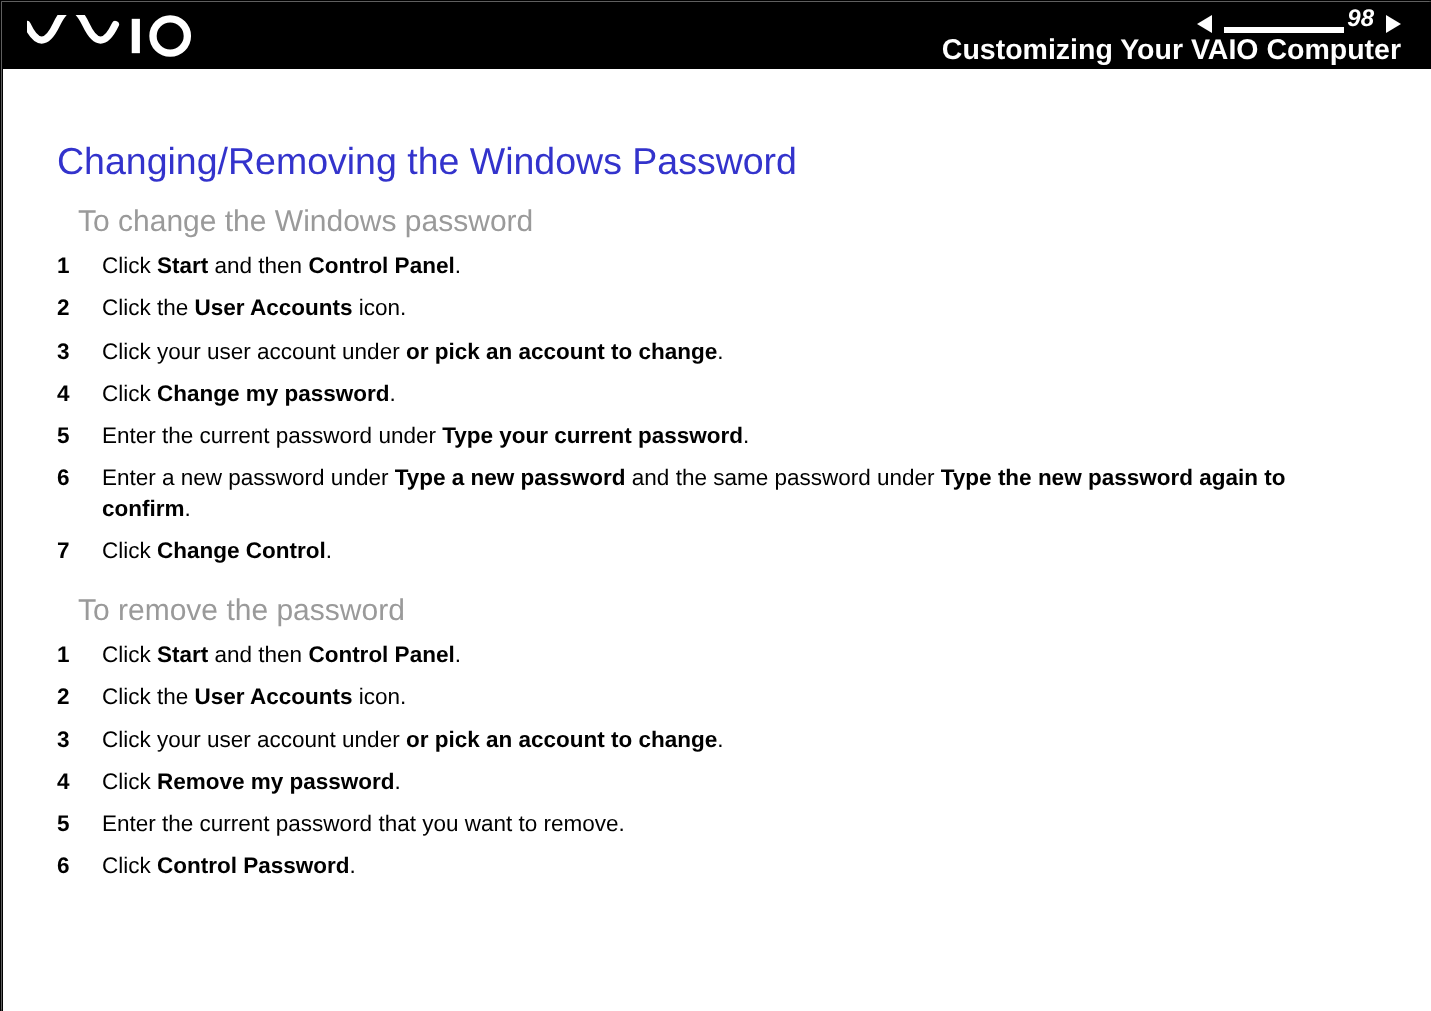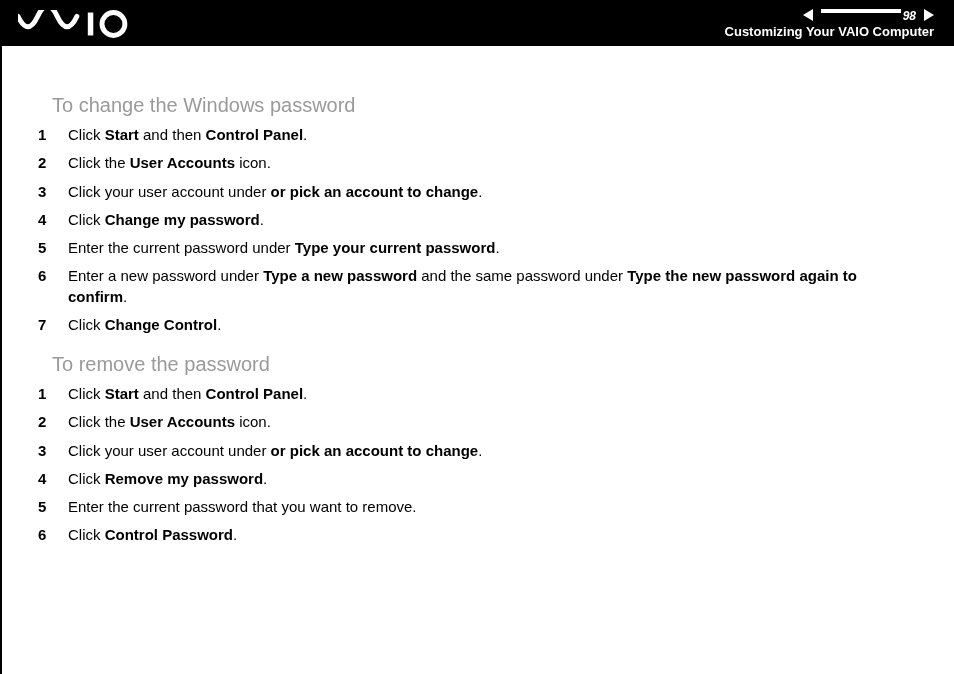--- a/index.html
+++ b/index.html
@@ -36,22 +36,22 @@
     right: 20px;
     top: 0;
     height: 44px;
     display: flex;
     flex-direction: column;
     align-items: flex-end;
     justify-content: center;
   }
   .pager {
     display: flex;
-    align-items: flex-start;
-    font-size: 12px;
+    align-items: flex-end;
+    font-size: 16px;
     font-style: italic;
     font-weight: bold;
     gap: 2px;
     margin-bottom: 1px;
   }
   .arrow-btn {
     width: 0; height: 0;
     border-top: 6px solid transparent;
     border-bottom: 6px solid transparent;
     display: inline-block;
@@ -63,21 +63,21 @@
     display: inline-block;
     width: 80px;
     height: 4px;
     background: #fff;
     vertical-align: middle;
   }
   .page-num {
     font-family: inherit;
   }
   .breadcrumb {
-    font-size: 13px;
+    font-size: 19px;
     font-weight: bold;
   }
 
   
   .content {
     padding: 48px 36px 20px 36px;
   }
   h1 {
     color: #3333cc;
     font-weight: 400;
@@ -125,20 +125,21 @@
       <span class="arrow-btn arrow-left"></span>
       <span class="hbar"></span>
       <span class="page-num">98</span>
       <span class="arrow-btn arrow-right"></span>
     </div>
     <div class="breadcrumb">Customizing Your VAIO Computer</div>
   </div>
 </div>
 
 <div class="content">
+  <h1>Changing/Removing the Windows Password</h1>
   <div id="sections">
       <h2>To change the Windows password</h2>
       <ol class="steps">
         <li>
           <span class="num">1</span>
           <span class="txt">Click <b>Start</b> and then <b>Control Panel</b>.</span>
         </li>
         <li>
           <span class="num">2</span>
           <span class="txt">Click the <b>User Accounts</b> icon.</span>

